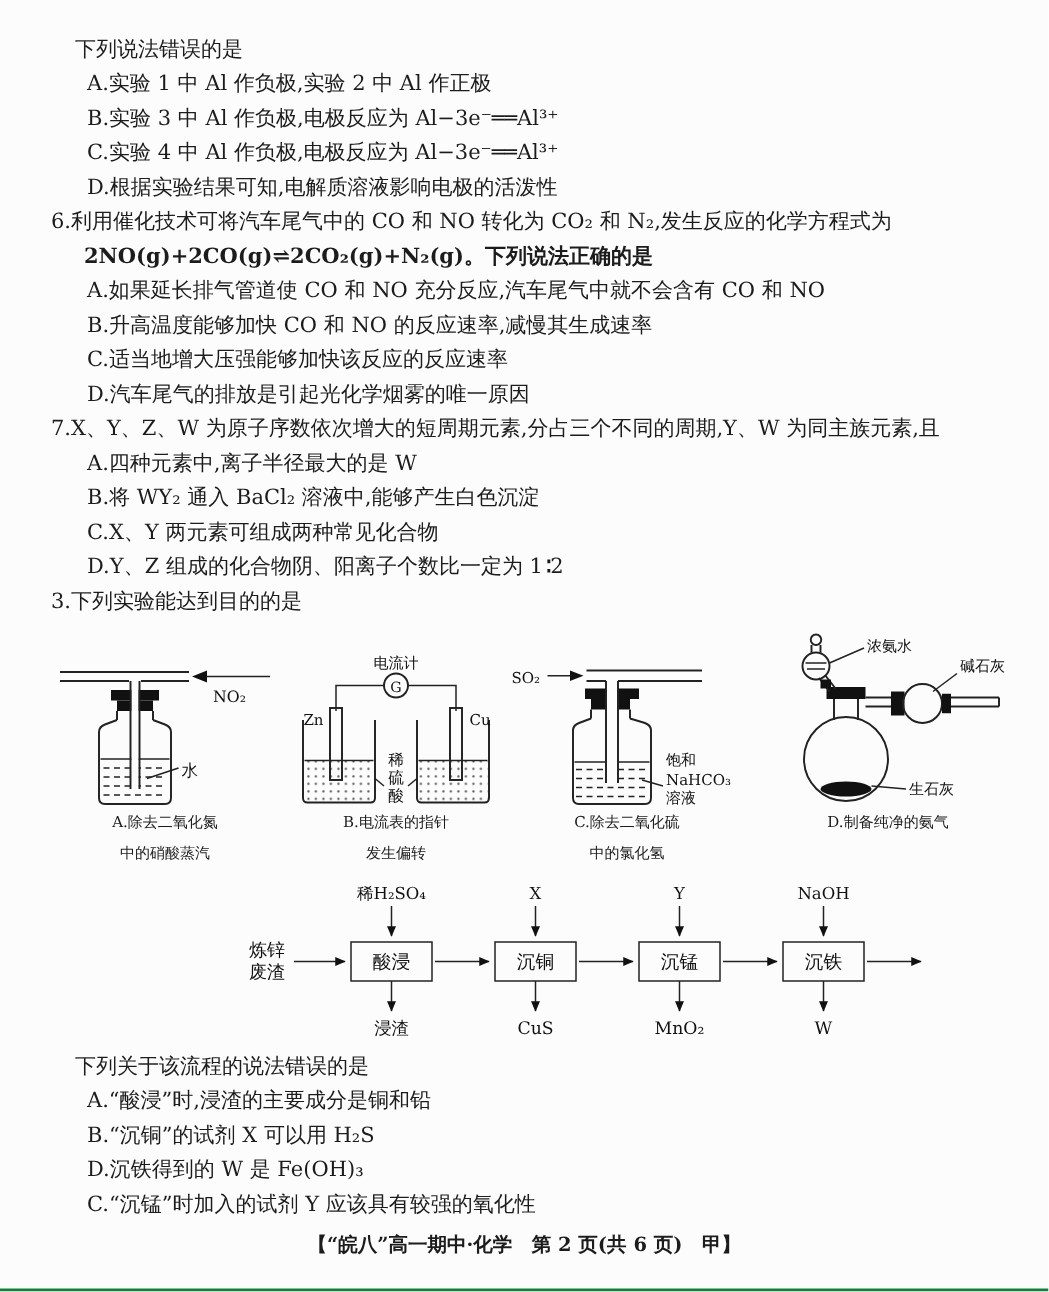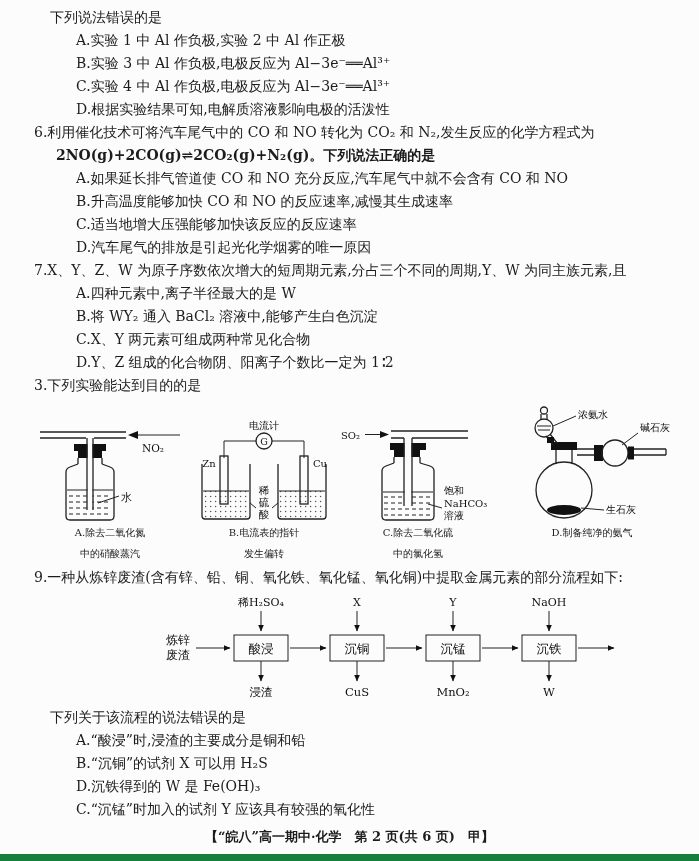--- a/index.html
+++ b/index.html
@@ -1,27 +1,27 @@
 <!DOCTYPE html>
 <html><head>
 <meta charset="utf-8">
 <style>
   html,body{margin:0;padding:0;background:#fff;}
   .page{
     width:699px;height:861px;box-sizing:border-box;
     background:#fcfcfc;color:#1c1c1c;
     font-family:"DejaVu Serif","Liberation Serif",serif;
     font-size:14px;line-height:23px;
-    padding-top:6px;overflow:hidden;position:relative;
-    border-bottom:7px solid #15803d;
+    padding-top:22px;overflow:hidden;position:relative;
+    border-bottom:2px solid #15803d;
   }
   .qline{margin-left:34px;}
   .cont{margin-left:56px;font-weight:bold;}
   .indent1{margin-left:50px;}
-  .opt{margin-left:76px;}
+  .opt{margin-left:58px;}
   .figrow{display:flex;align-items:flex-end;padding-left:30px;gap:4px;margin-top:3px;}
   .fig{display:flex;flex-direction:column;align-items:center;}
   .fig .art{display:flex;align-items:flex-end;justify-content:flex-end;}
   figure{margin:0;}
   figcaption{height:44px;}
   figcaption div{text-align:center;font-size:10px;line-height:21px;}
   .flowwrap{margin-left:150px;margin-top:2px;}
   footer{text-align:center;font-weight:bold;font-size:13px;margin-top:4px;}
   svg{font-family:inherit;}
   svg text{fill:#111;}
@@ -184,21 +184,20 @@
         </div>
         <figcaption>
           <div>D.制备纯净的氨气</div>
         </figcaption>
       </figure>
 
     </div>
   </section>
 
   <section>
-    <div class="qline">9.一种从炼锌废渣(含有锌、铅、铜、氧化铁、氧化锰、氧化铜)中提取金属元素的部分流程如下:</div>
 
     <div class="flowwrap">
       <svg width="505" height="108" viewBox="0 0 505 108">
         <defs>
           <marker id="fcA" markerWidth="8" markerHeight="8" refX="6.5" refY="3" orient="auto">
             <path d="M0,0 L7,3 L0,6 Z" fill="#111"></path>
           </marker>
         </defs>
         <text x="28" y="53" font-size="12" text-anchor="middle">炼锌</text>
         <text x="28" y="68" font-size="12" text-anchor="middle">废渣</text>

